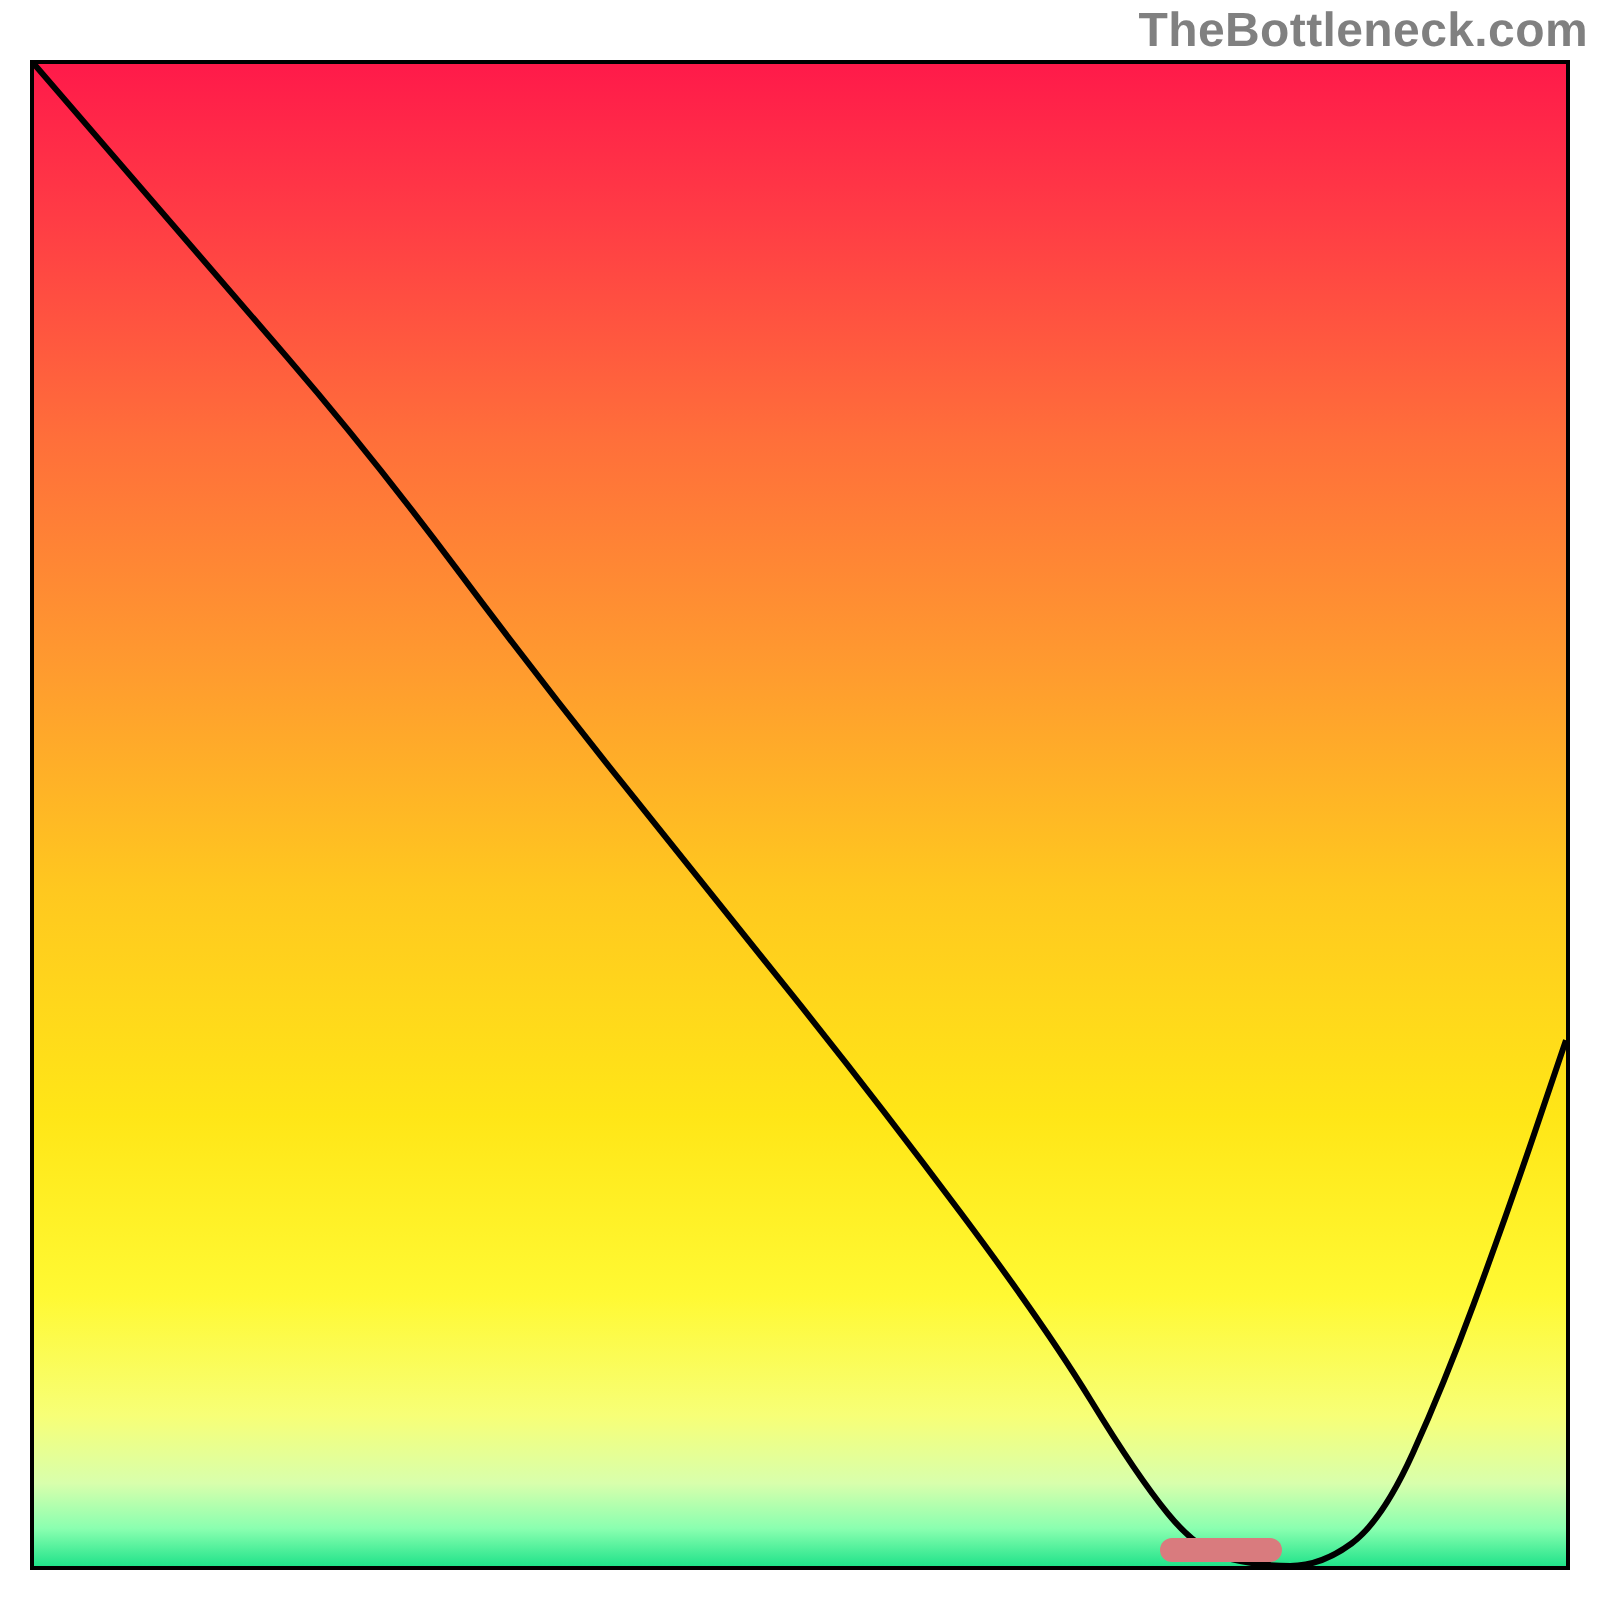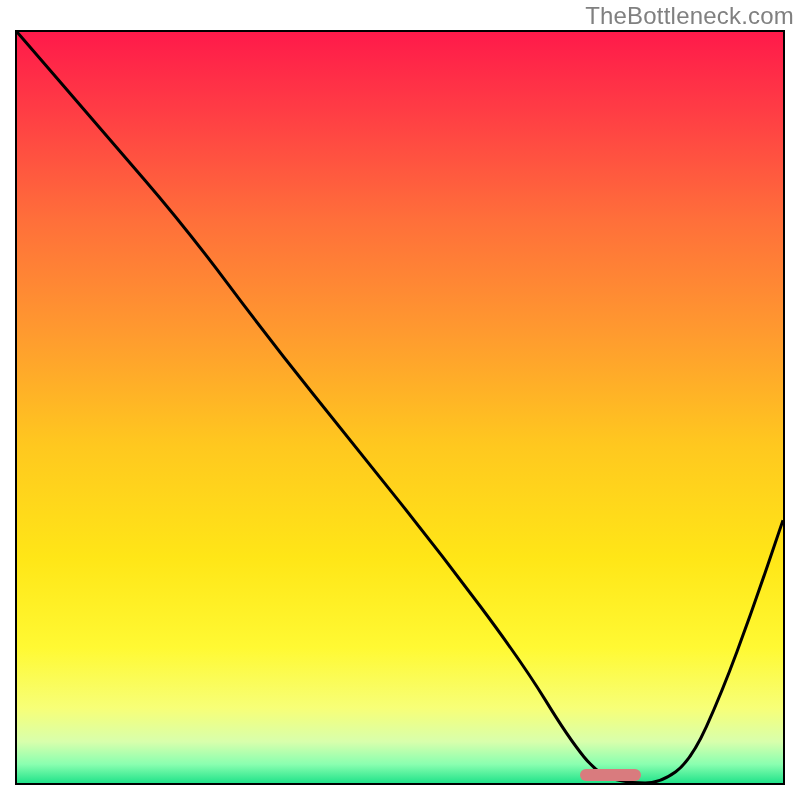--- a/index.html
+++ b/index.html
@@ -13,21 +13,21 @@
   .container {
     position: relative;
     width: 800px;
     height: 800px;
   }
   .watermark {
     position: absolute;
     top: 2px;
     right: 6px;
     font-size: 24px;
-    font-weight: normal;
+    font-weight: bold;
     color: #808080;
     letter-spacing: 0.2px;
     z-index: 20;
   }
   .frame {
     position: absolute;
     left: 15px;
     top: 30px;
     width: 770px;
     height: 755px;

